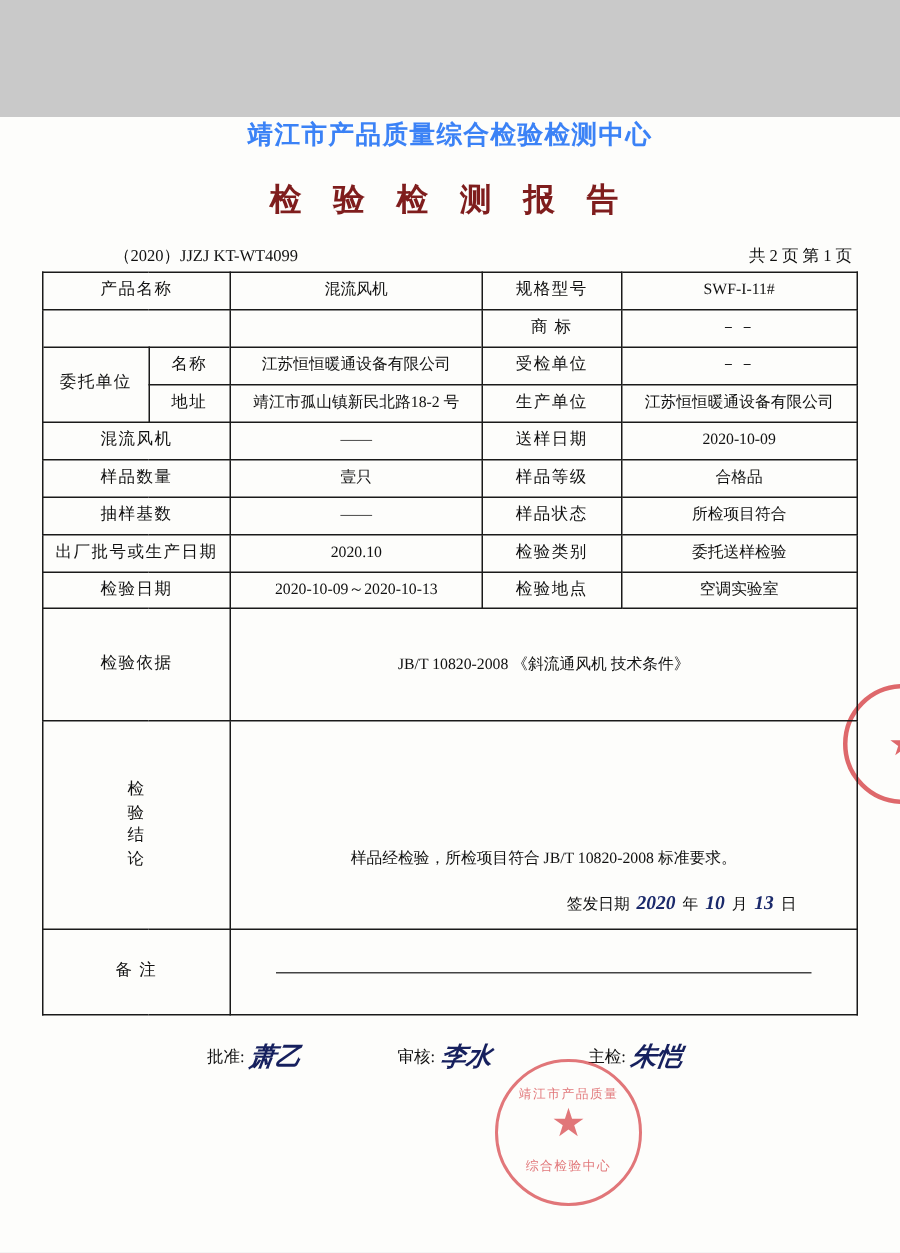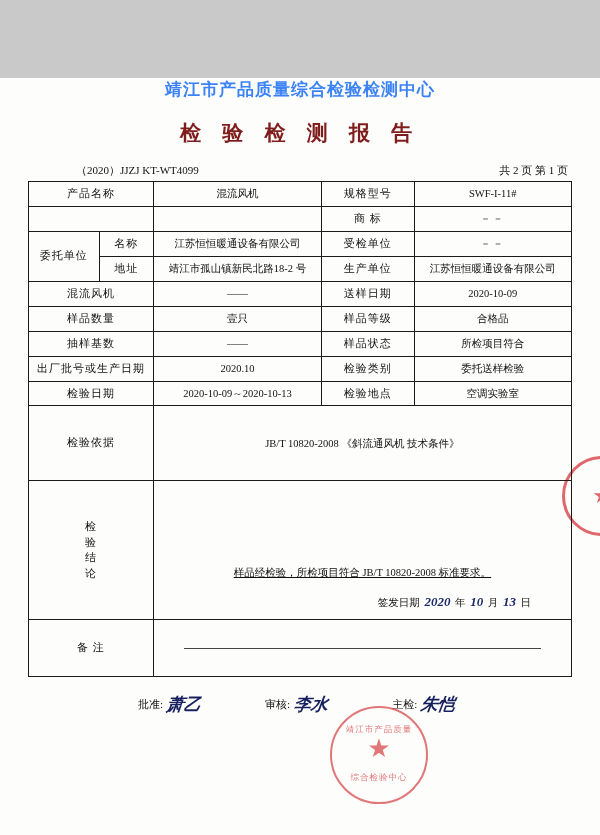--- a/index.html
+++ b/index.html
@@ -85,21 +85,20 @@
     padding-left: 34px;
     font-size: 10.5px;
     height: 66px;
   }
   .concl-cell {
     text-align: left;
     padding-left: 34px;
     position: relative;
     height: 130px;
     vertical-align: top;
-    text-decoration: underline;
   }
   .concl-text {
     margin-top: 44px;
     font-size: 10.5px;
   }
   .sign-date {
     position: absolute;
     right: 40px;
     bottom: 8px;
     font-size: 10.5px;

